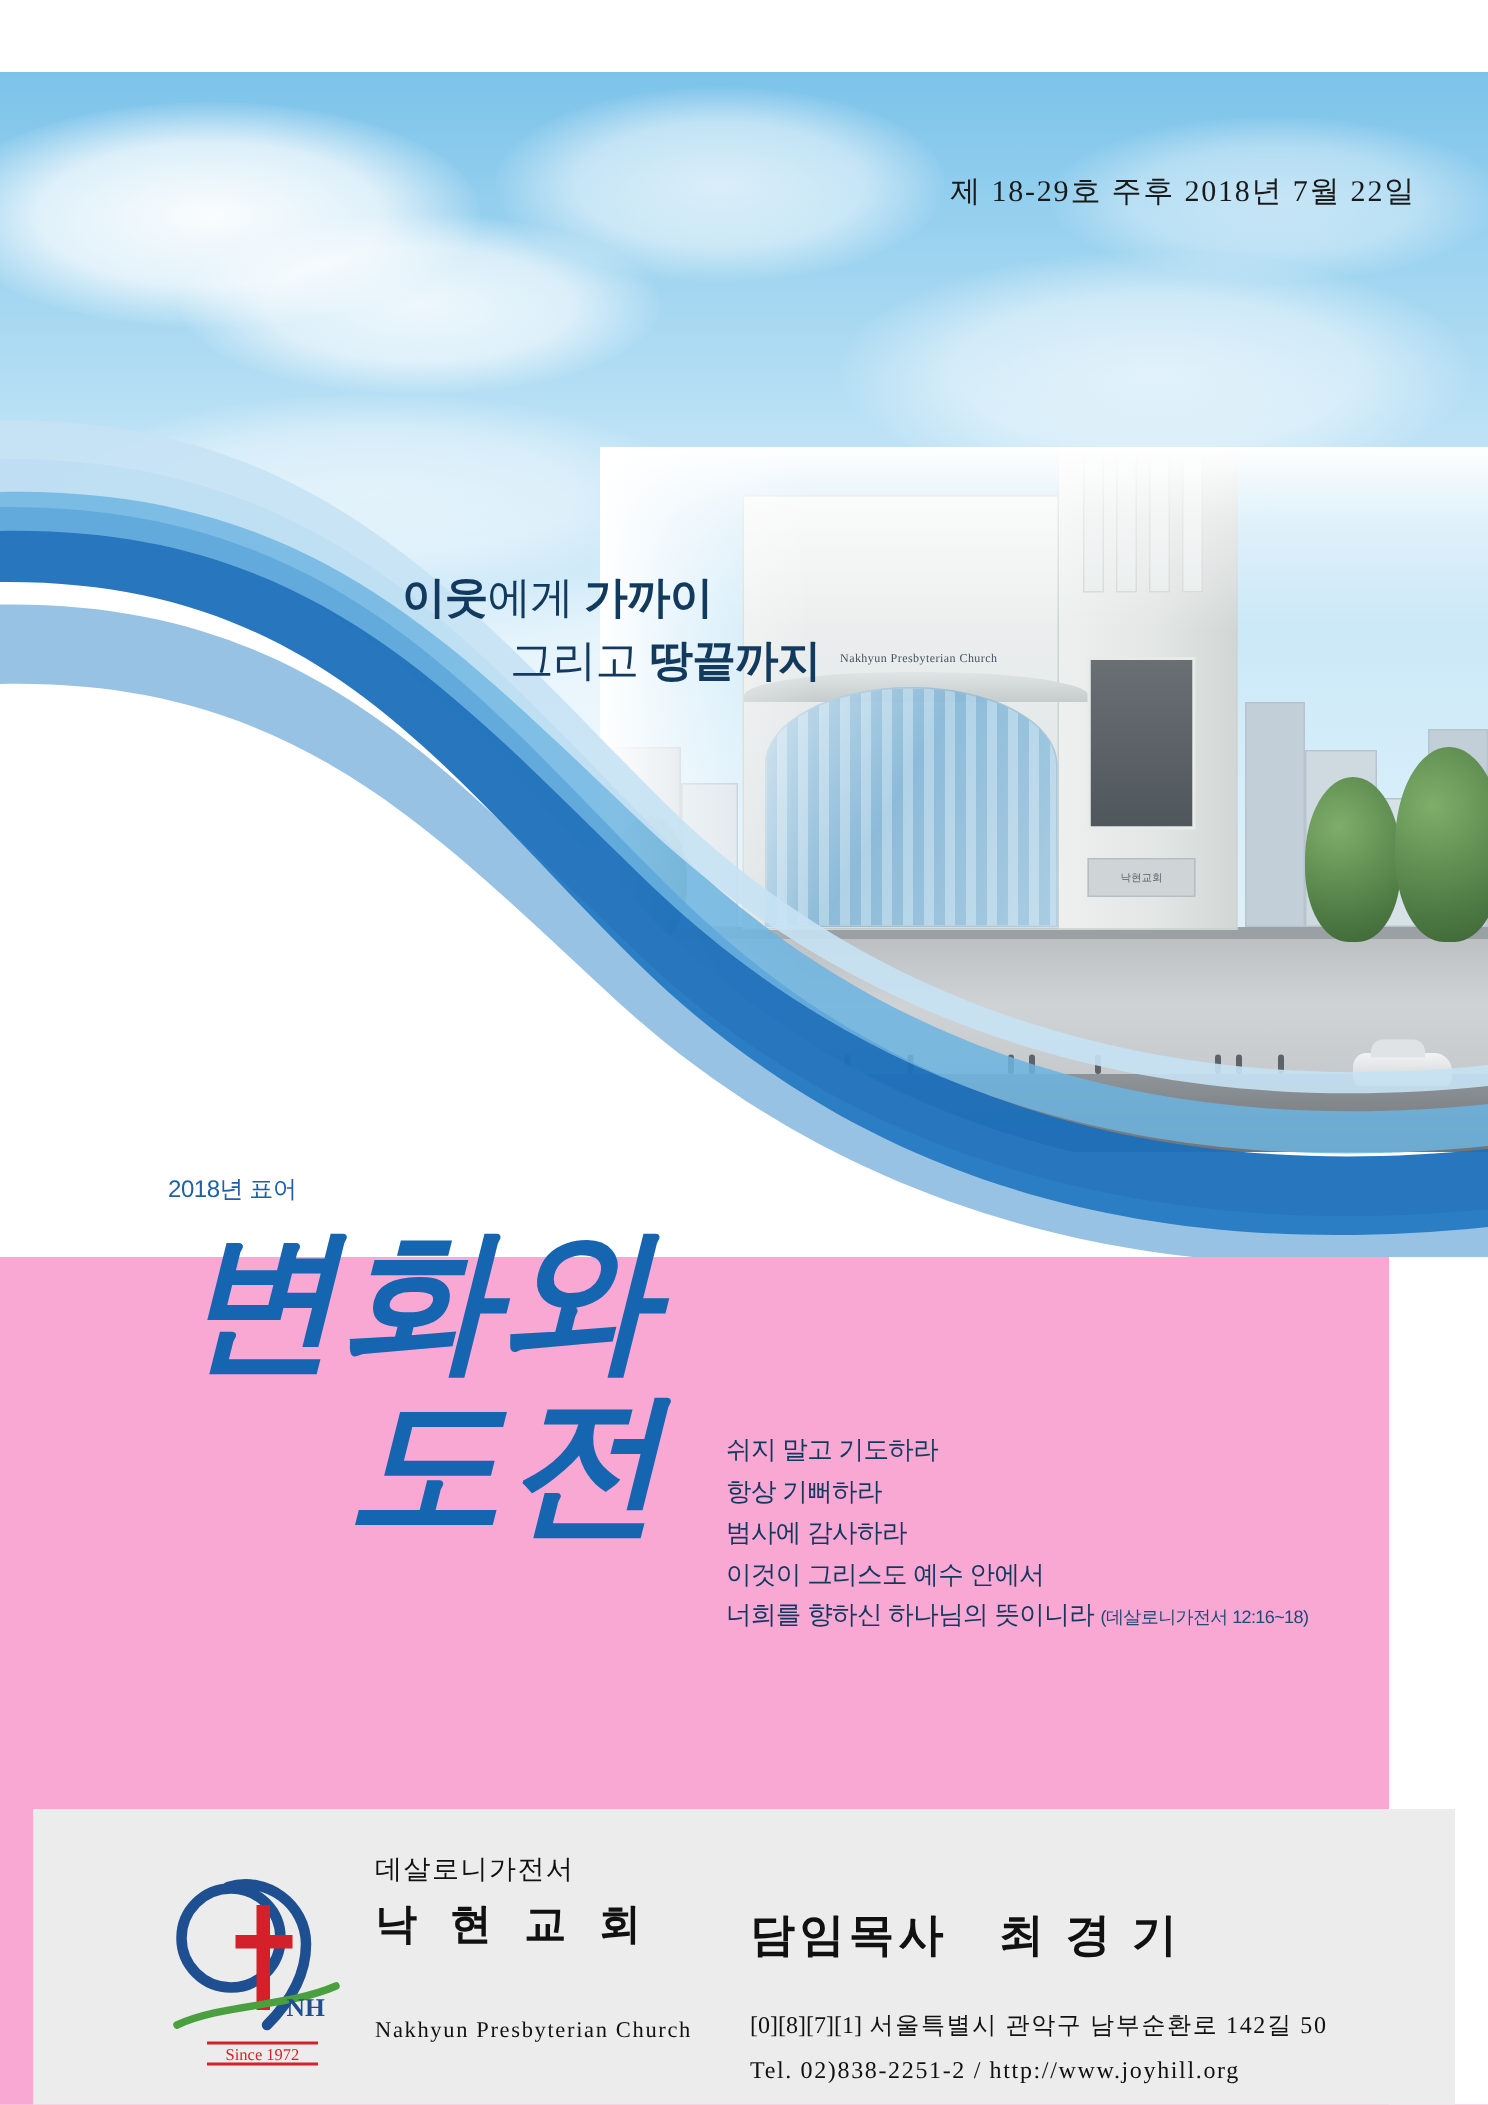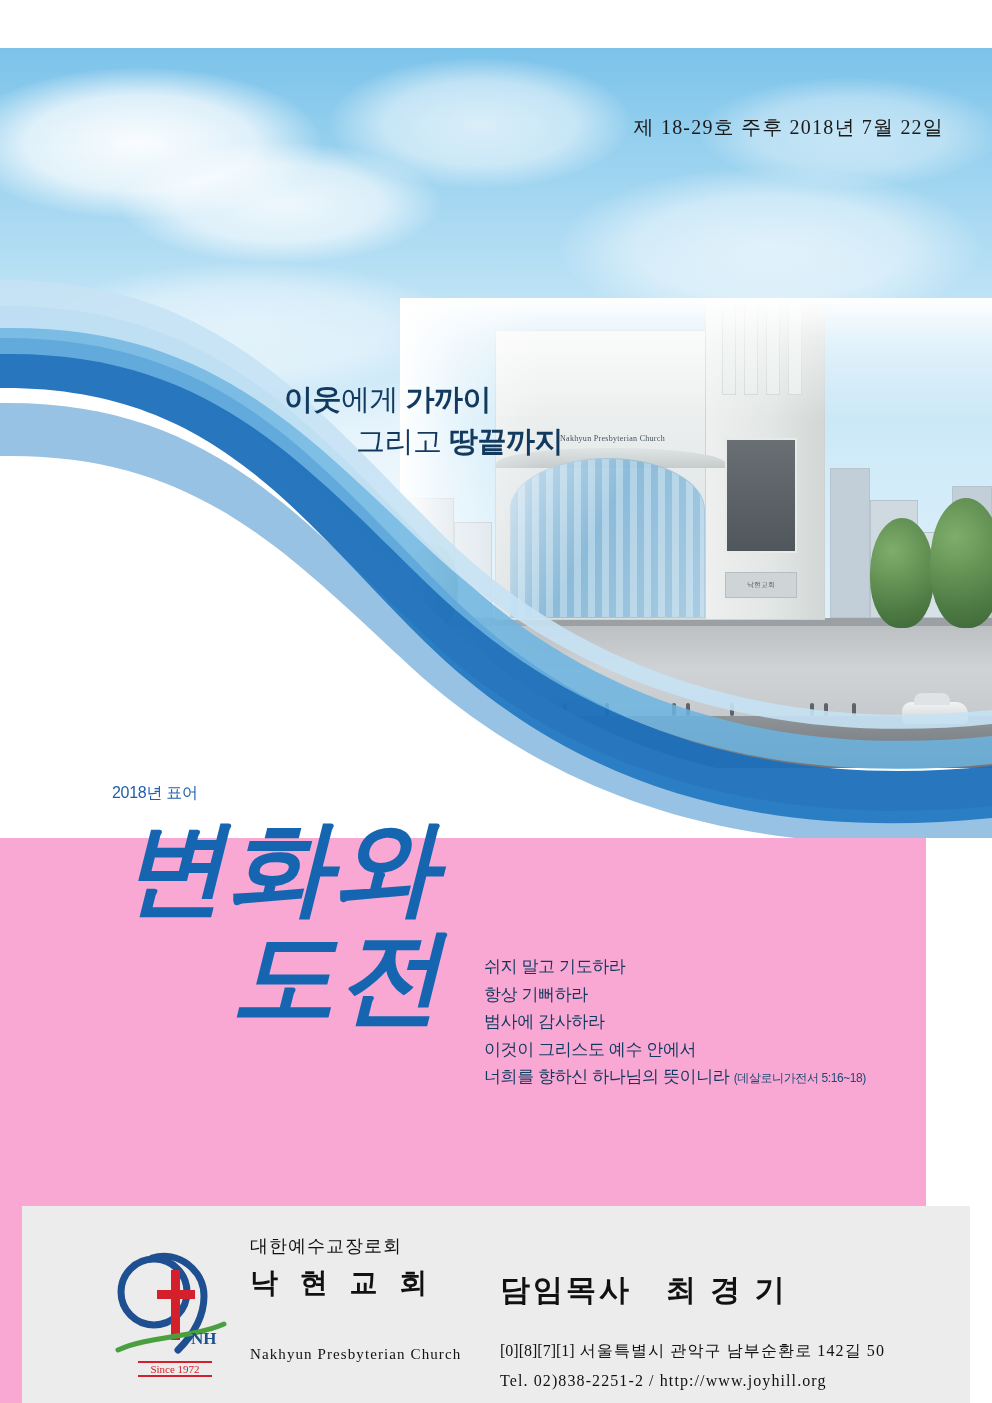--- a/index.html
+++ b/index.html
@@ -163,21 +163,21 @@
   
   .issue-date {
     position: absolute; right: 48px; top: 66px;
     font-family: "Liberation Serif", serif;
     font-size: 20px; color: #1a1a1a; letter-spacing: 1.2px;
     white-space: nowrap;
   }
 
   
   .slogan {
-    position: absolute; left: 284px; top: 330px;
+    position: absolute; left: 268px; top: 330px;
     color: #123a5e;
     line-height: 1.45;
   }
   .slogan .l1 { font-size: 29px; font-weight: 700; letter-spacing: -0.5px; }
   .slogan .l2 { font-size: 29px; font-weight: 700; letter-spacing: -0.5px; padding-left: 72px; }
   .slogan .lite { font-weight: 400; }
 
   
   .motto-year {
     position: absolute; left: 112px; top: 735px;
@@ -324,39 +324,39 @@
     <span class="row2">도전</span>
   </div>
 
   <div class="verse">
     <div>쉬지 말고 기도하라</div>
     <div>항상 기뻐하라</div>
     <div>범사에 감사하라</div>
     <div>이것이 그리스도 예수 안에서</div>
     <div>
       <span>너희를 향하신 하나님의 뜻이니라</span>
-      <span class="ref">(데살로니가전서 5:16~18)</span>
+      <span class="ref">(데살로니가전서 12:16~18)</span>
     </div>
   </div>
 
   <div class="footer">
 
     <svg class="logo" viewBox="0 0 128 140">
       <circle cx="46" cy="52" r="33" fill="none" stroke="#1d4f91" stroke-width="7"></circle>
       <path d="M44,18 C70,10 96,30 96,56 C96,78 84,96 70,110" fill="none" stroke="#1d4f91" stroke-width="7" stroke-linecap="round"></path>
       <rect x="63" y="30" width="9" height="70" fill="#d4202a"></rect>
       <rect x="49" y="50" width="38" height="9" fill="#d4202a"></rect>
       <path d="M10,110 C40,96 84,98 116,84" fill="none" stroke="#4aa03f" stroke-width="5" stroke-linecap="round"></path>
       <text x="83" y="104" font-family="Liberation Serif, serif" font-size="17" font-weight="bold" fill="#1d4f91">NH</text>
       <line x1="30" y1="122" x2="104" y2="122" stroke="#d4202a" stroke-width="2"></line>
       <line x1="30" y1="136" x2="104" y2="136" stroke="#d4202a" stroke-width="2"></line>
       <text x="67" y="133" text-anchor="middle" font-family="Liberation Serif, serif" font-size="11" fill="#d4202a">Since 1972</text>
     </svg>
 
-    <div class="denom">대한예수교장로회</div>
+    <div class="denom">데살로니가전서</div>
     <div class="church-name">낙 현 교 회</div>
     <div class="pastor">
       <span>담임목사</span>
       &nbsp;
       <span>최 경 기</span>
     </div>
     <div class="eng-name">Nakhyun Presbyterian Church</div>
 
     <div class="addr">
       <div>

